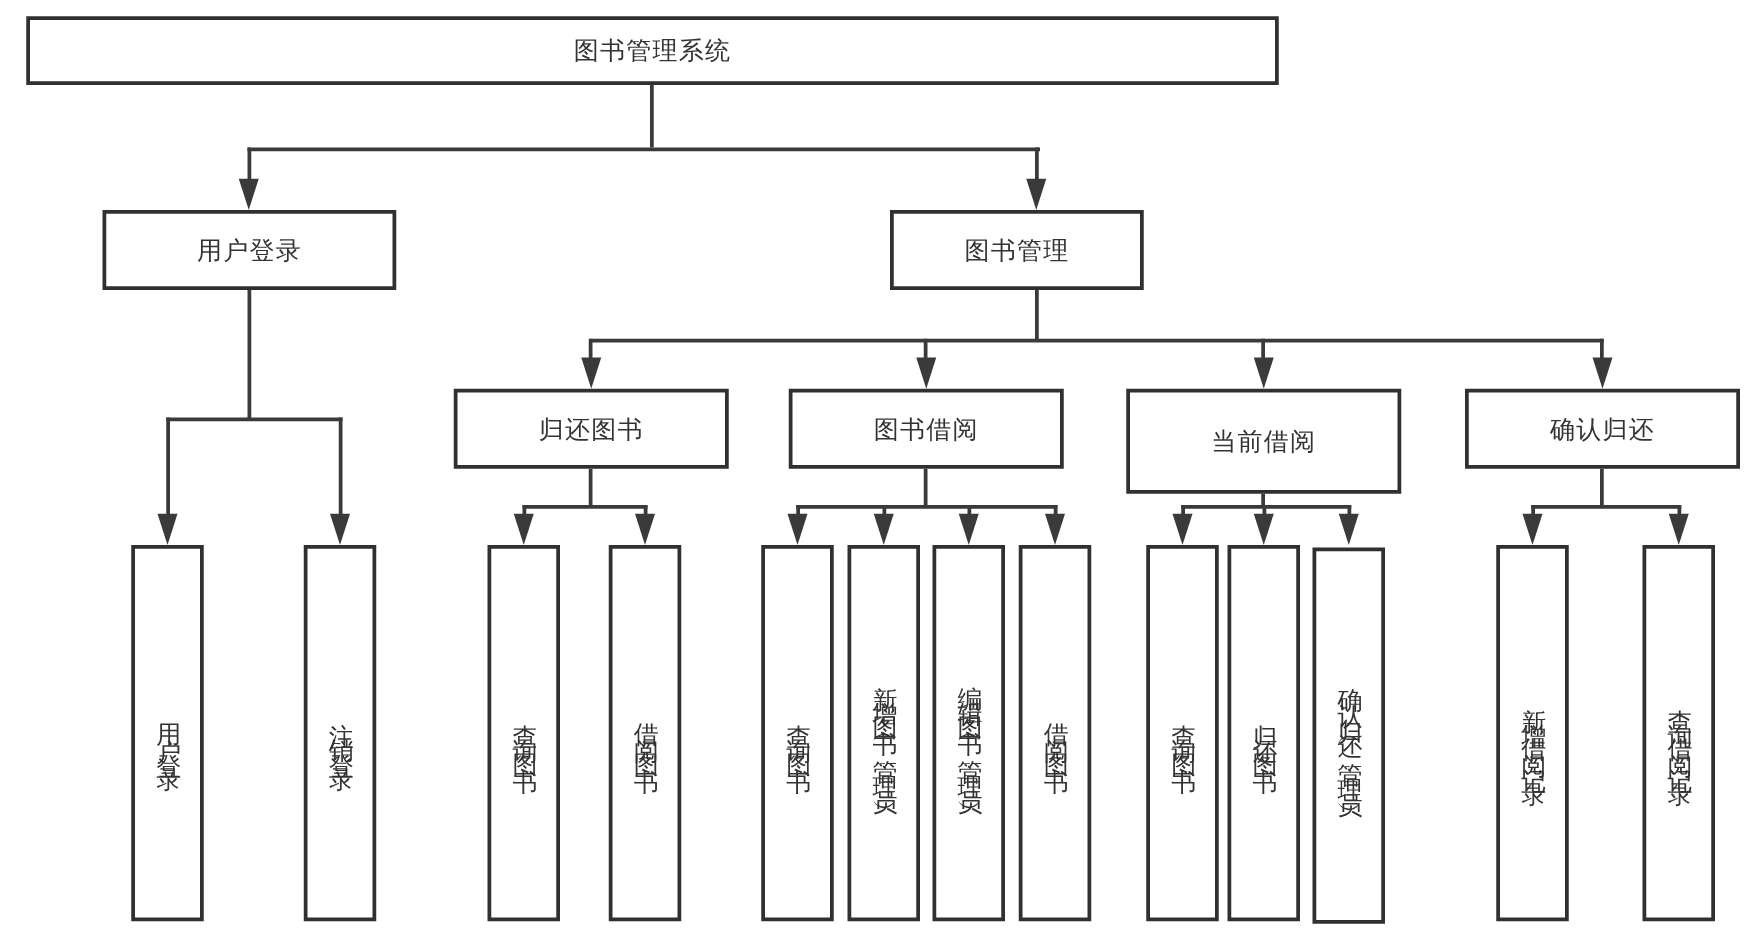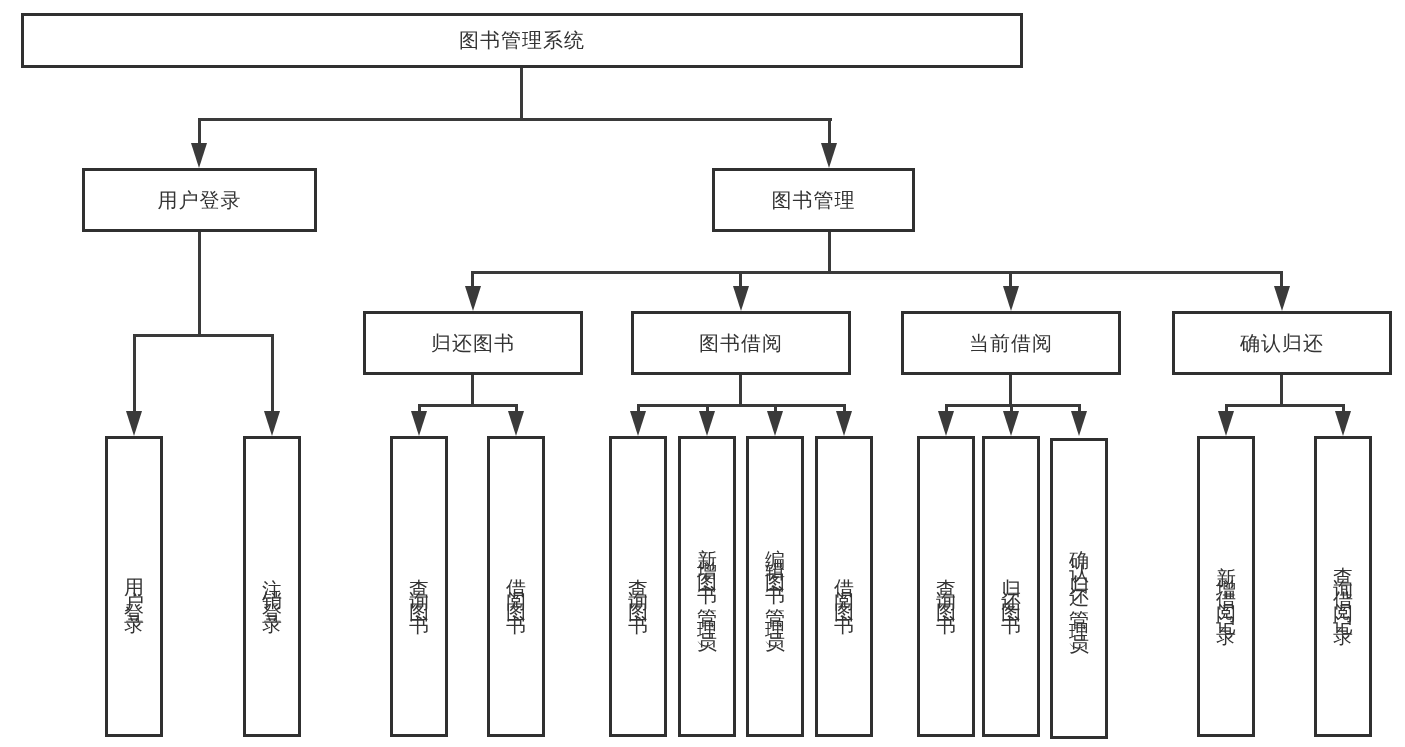--- a/index.html
+++ b/index.html
@@ -106,21 +106,21 @@
   </div>
 
   <div class="box" style="left:363px;top:311px;width:220px;height:64px;">
     <span>归还图书</span>
   </div>
 
   <div class="box" style="left:631px;top:311px;width:220px;height:64px;">
     <span>图书借阅</span>
   </div>
 
-  <div class="box" style="left:901px;top:311px;width:220px;height:64px;">
+  <div class="box" style="left:901px;top:311px;width:220px;height:84px;">
     <span>当前借阅</span>
   </div>
 
   <div class="box" style="left:1172px;top:311px;width:220px;height:64px;">
     <span>确认归还</span>
   </div>
 
   <div class="box leaf" style="left:105px;">
     <span class="vtext">用户登录</span>
   </div>

